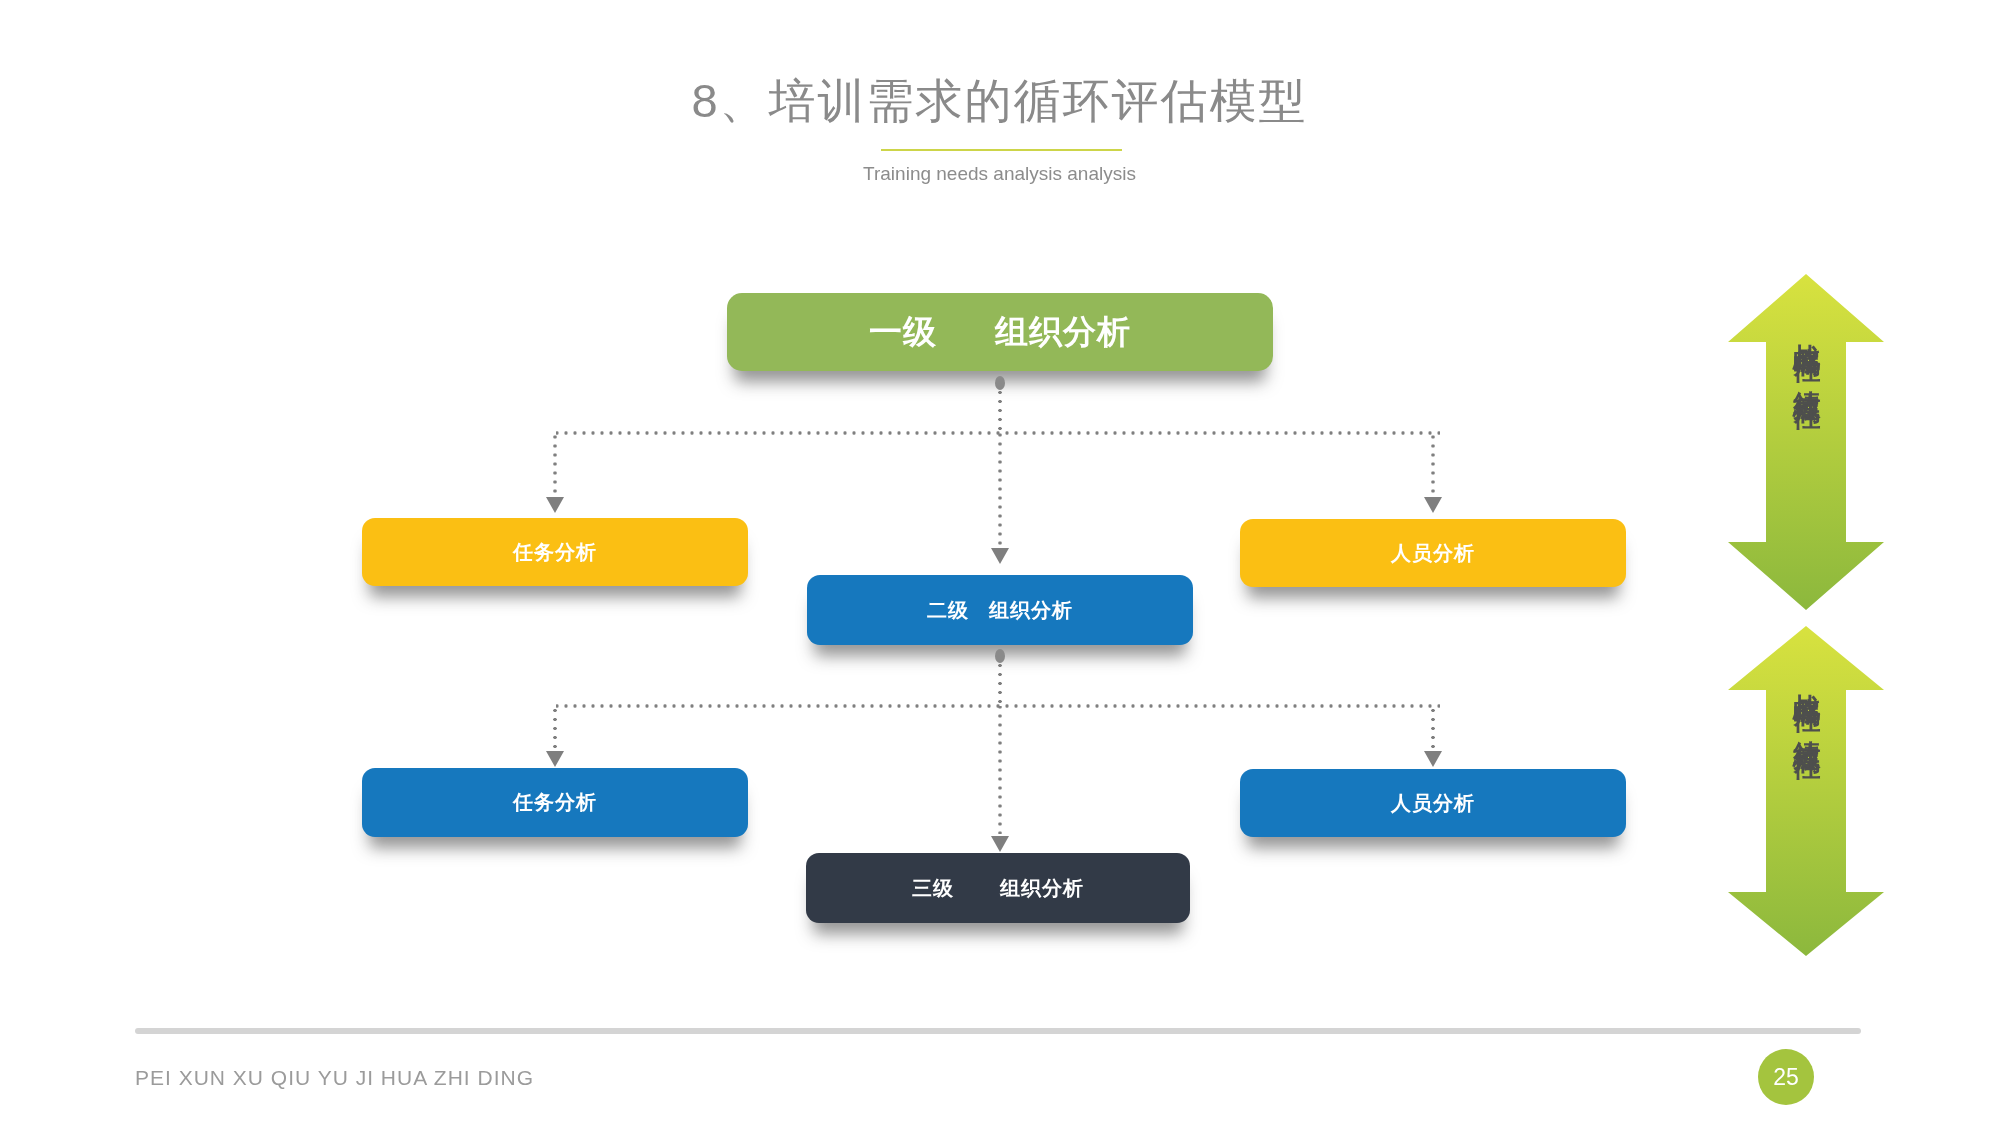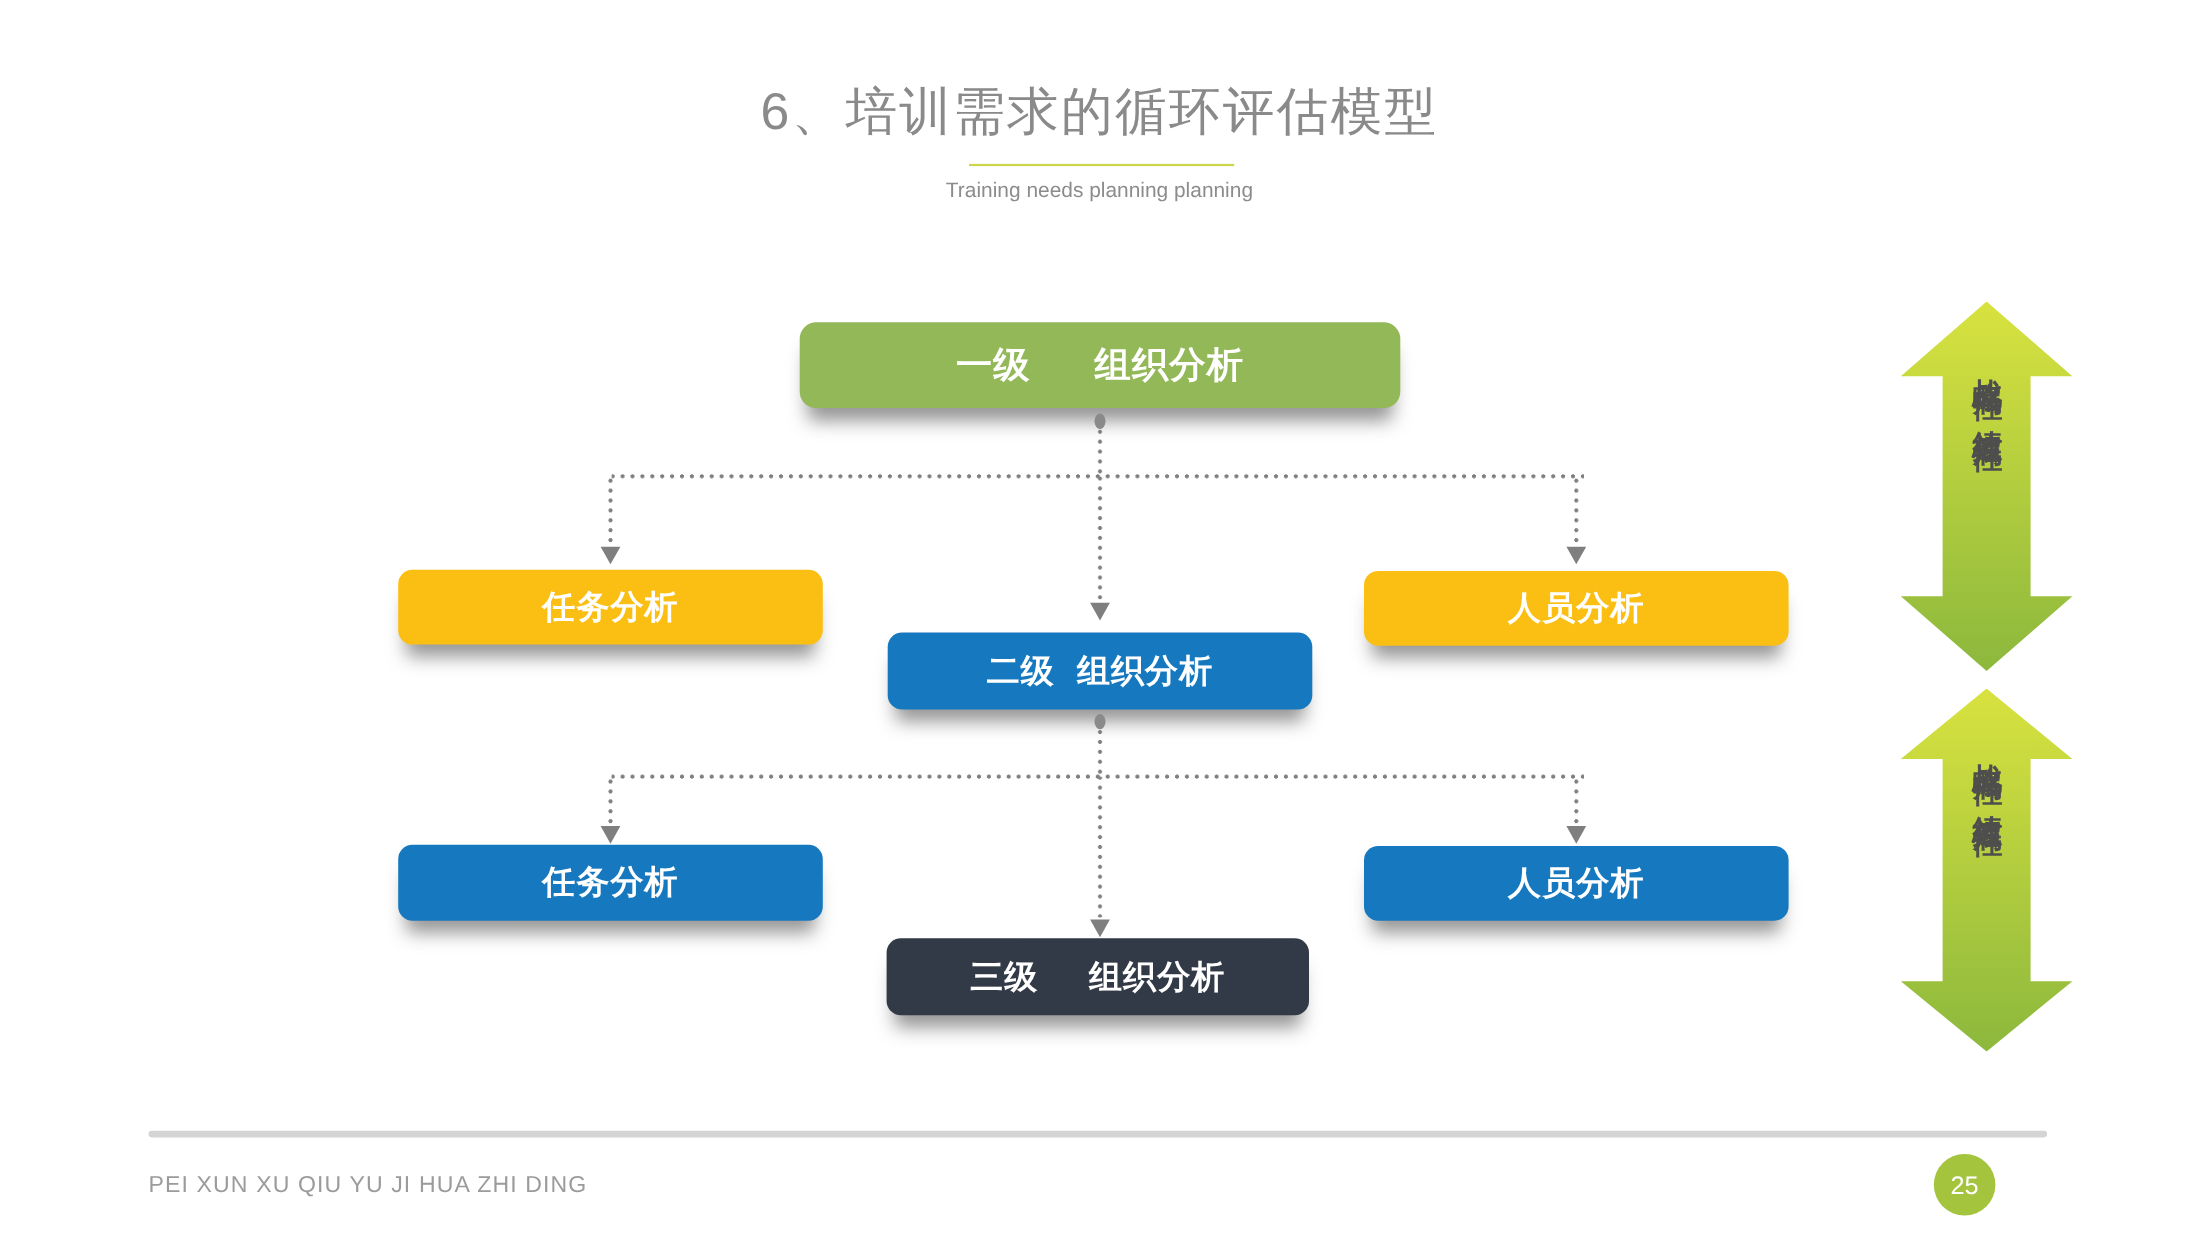--- a/index.html
+++ b/index.html
@@ -38,21 +38,21 @@
   }
 
   
   .node {
     position: absolute;
     display: flex;
     align-items: center;
     justify-content: center;
     color: #ffffff;
     font-weight: 700;
-    font-size: 30px;
+    font-size: 20px;
     border-radius: 13px;
     box-shadow: 0 18px 16px -7px rgba(45,45,45,0.5);
     letter-spacing: 1px;
   }
   .node-level1 { left: 727px; top: 293px; width: 546px; height: 78px; font-size: 33px; border-radius: 15px; }
   .node-task-top { left: 362px; top: 518px; width: 386px; height: 68px; }
   .node-person-top { left: 1240px; top: 519px; width: 386px; height: 68px; }
   .node-level2 { left: 807px; top: 575px; width: 386px; height: 70px; }
   .node-task-bottom { left: 362px; top: 768px; width: 386px; height: 69px; }
   .node-person-bottom { left: 1240px; top: 769px; width: 386px; height: 68px; }
@@ -126,23 +126,23 @@
     justify-content: center;
     color: #ffffff;
     font-size: 23px;
   }
 </style>
 </head>
 <body>
 
 <div class="slide">
 
-  <div class="title">6、培训需求的循环评估模型</div>
+  <div class="title">8、培训需求的循环评估模型</div>
   <div class="title-underline" style="background: rgb(205, 213, 73);"></div>
-  <div class="subtitle">Training needs planning planning</div>
+  <div class="subtitle">Training needs analysis analysis</div>
 
   <div class="node node-level1 gap-wide" style="background: rgb(147, 184, 88);">
     <span>一级</span>
     <span>组织分析</span>
   </div>
 
   <div class="junction-dot" style="left:995px; top:376px;"></div>
   <div class="dot-v" style="left:998px; top:390px; height:41px;"></div>
   <div class="dot-h" style="left:556px; top:431px; width:884px;"></div>
   <div class="dot-v" style="left:553px; top:433px; height:62px;"></div>

